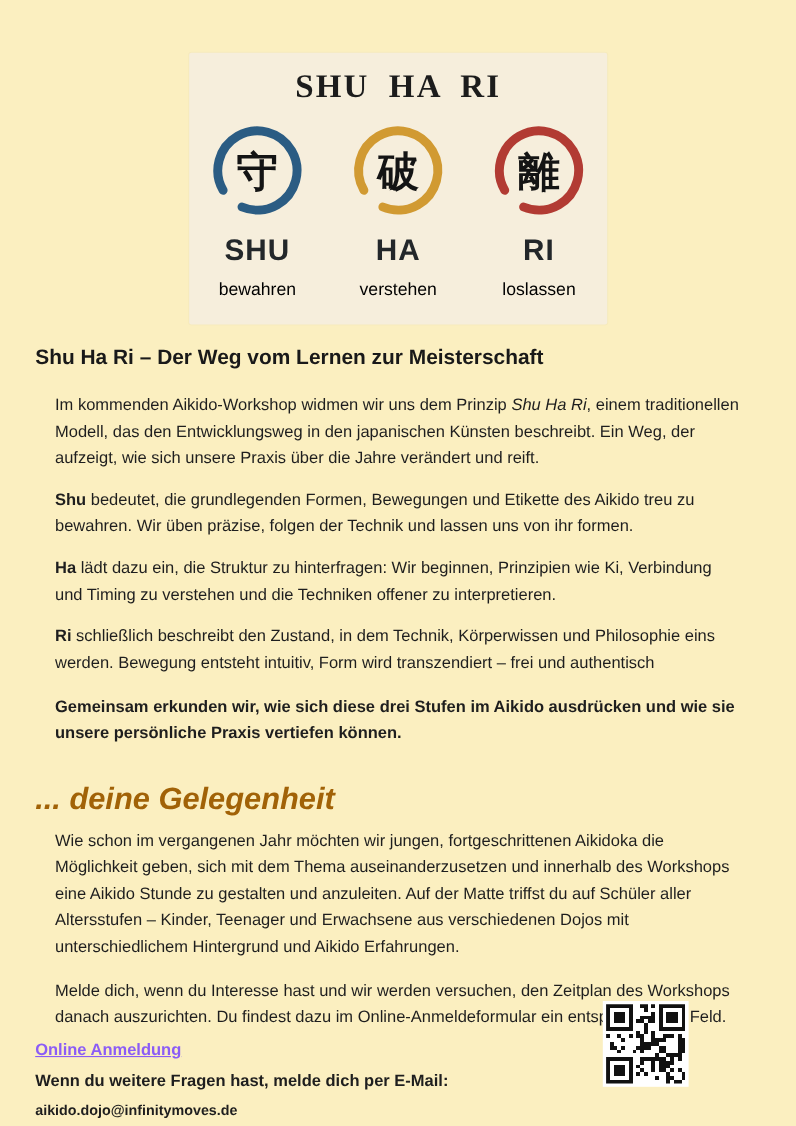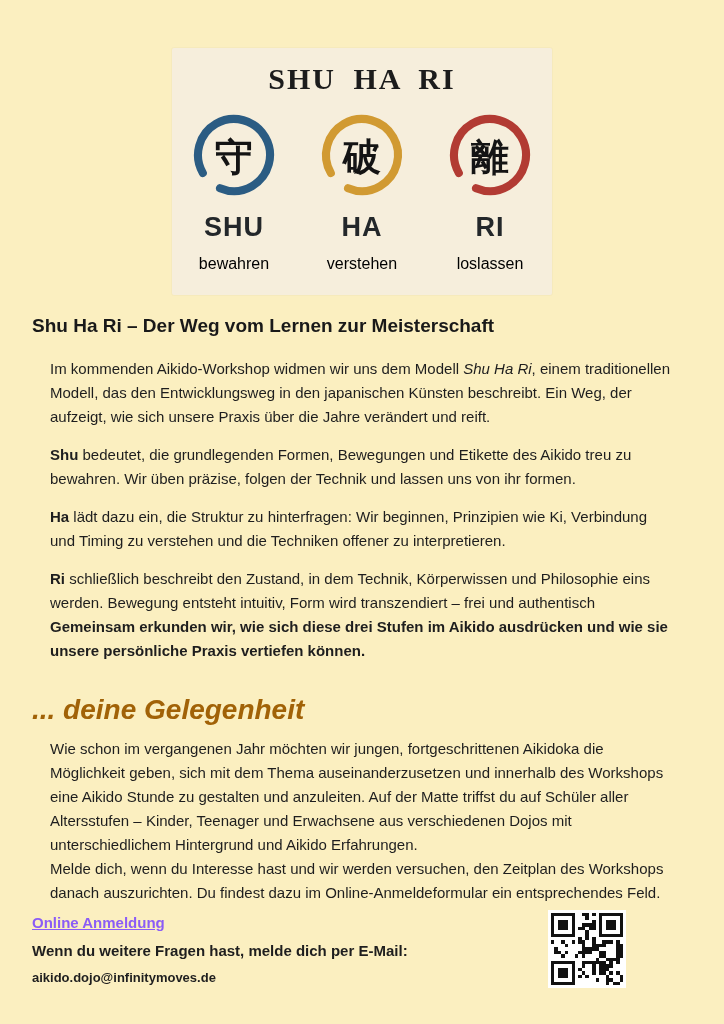--- a/index.html
+++ b/index.html
@@ -24,21 +24,21 @@
   .stages{display:flex;justify-content:center;gap:28px;margin-top:15px;}
   .stage{width:100px;text-align:center;}
   svg.enso{width:90px;height:90px;display:block;margin:0 auto;}
   .stage-romaji{font-size:27px;line-height:30px;font-weight:bold;color:#23272a;margin-top:12px;letter-spacing:1px;}
   .stage-meaning{font-size:16px;line-height:20px;color:#000000;margin-top:12px;}
   .content{width:660px;margin:0 auto;text-align:left;}
   h1,h2,p{margin:0;padding:0;}
   .article-title{margin-top:20px;font-size:19px;line-height:22px;font-weight:bold;color:#191919;}
   .para{font-size:15px;line-height:24px;max-width:624px;margin:20px auto 0;}
   .para.tight{margin-top:14px;}
-  .para.joined{margin-top:0;}
+  .para.joined{margin-top:16px;}
   .section-heading{margin-top:34px;font-size:28px;line-height:26px;font-style:italic;font-weight:700;color:#a16207;}
   .b{font-weight:bold;}
   .footer-link{margin-top:8px;font-size:15px;line-height:20px;font-weight:bold;}
   .footer-link a{color:#8b5cf6;text-decoration:underline;cursor:pointer;}
   .contact-line{margin-top:6px;font-size:15px;line-height:24px;font-weight:bold;}
   .email-line{margin-top:4px;font-size:13px;line-height:22px;font-weight:bold;}
   .qr{
     position:absolute;left:548px;top:910px;width:78px;height:78px;
     background:#ffffff;box-sizing:border-box;padding:3px;
   }
@@ -82,21 +82,21 @@
       <div class="stage-romaji">RI</div>
       <div class="stage-meaning">loslassen</div>
     </div>
 
   </div>
 </div>
 
 <div class="content">
   <h1 class="article-title">Shu Ha Ri – Der Weg vom Lernen zur Meisterschaft</h1>
 
-  <p class="para"><span>Im kommenden Aikido-Workshop widmen wir uns dem Modell </span><span style="font-style: italic;">Shu Ha Ri</span><span>, einem traditionellen Modell, das den Entwicklungsweg in den japanischen Künsten beschreibt. Ein Weg, der aufzeigt, wie sich unsere Praxis über die Jahre verändert und reift.</span></p>
+  <p class="para"><span>Im kommenden Aikido-Workshop widmen wir uns dem Prinzip </span><span style="font-style: italic;">Shu Ha Ri</span><span>, einem traditionellen Modell, das den Entwicklungsweg in den japanischen Künsten beschreibt. Ein Weg, der aufzeigt, wie sich unsere Praxis über die Jahre verändert und reift.</span></p>
   <p class="para tight"><span class="b">Shu</span><span> bedeutet, die grundlegenden Formen, Bewegungen und Etikette des Aikido treu zu bewahren. Wir üben präzise, folgen der Technik und lassen uns von ihr formen.</span></p>
   <p class="para tight"><span class="b">Ha</span><span> lädt dazu ein, die Struktur zu hinterfragen: Wir beginnen, Prinzipien wie Ki, Verbindung und Timing zu verstehen und die Techniken offener zu interpretieren.</span></p>
   <p class="para tight"><span class="b">Ri</span><span> schließlich beschreibt den Zustand, in dem Technik, Körperwissen und Philosophie eins werden. Bewegung entsteht intuitiv, Form wird transzendiert – frei und authentisch</span></p>
   <p class="para joined"><span class="b">Gemeinsam erkunden wir, wie sich diese drei Stufen im Aikido ausdrücken und wie sie unsere persönliche Praxis vertiefen können.</span></p>
 
   <h2 class="section-heading">... deine Gelegenheit</h2>
 
   <p class="para tight"><span>Wie schon im vergangenen Jahr möchten wir jungen, fortgeschrittenen Aikidoka die Möglichkeit geben, sich mit dem Thema auseinanderzusetzen und innerhalb des Workshops eine Aikido Stunde zu gestalten und anzuleiten. Auf der Matte triffst du auf Schüler aller Altersstufen – Kinder, Teenager und Erwachsene aus verschiedenen Dojos mit unterschiedlichem Hintergrund und Aikido Erfahrungen.</span></p>
   <p class="para joined"><span>Melde dich, wenn du Interesse hast und wir werden versuchen, den Zeitplan des Workshops danach auszurichten. Du findest dazu im Online-Anmeldeformular ein entsprechendes Feld.</span></p>
 

